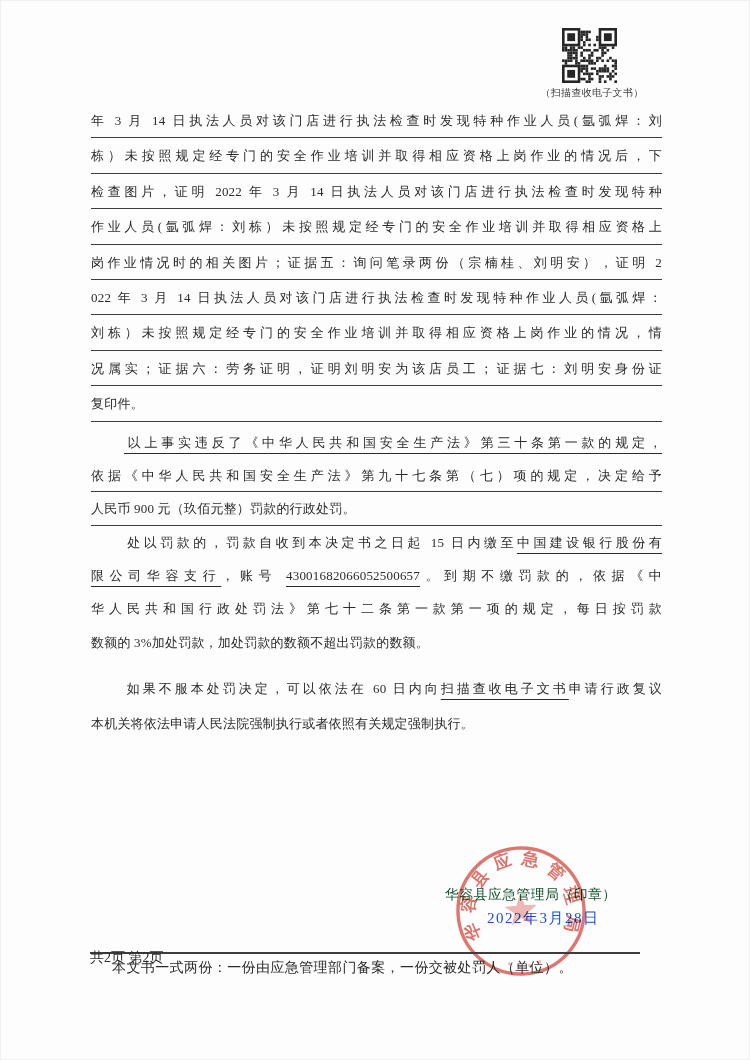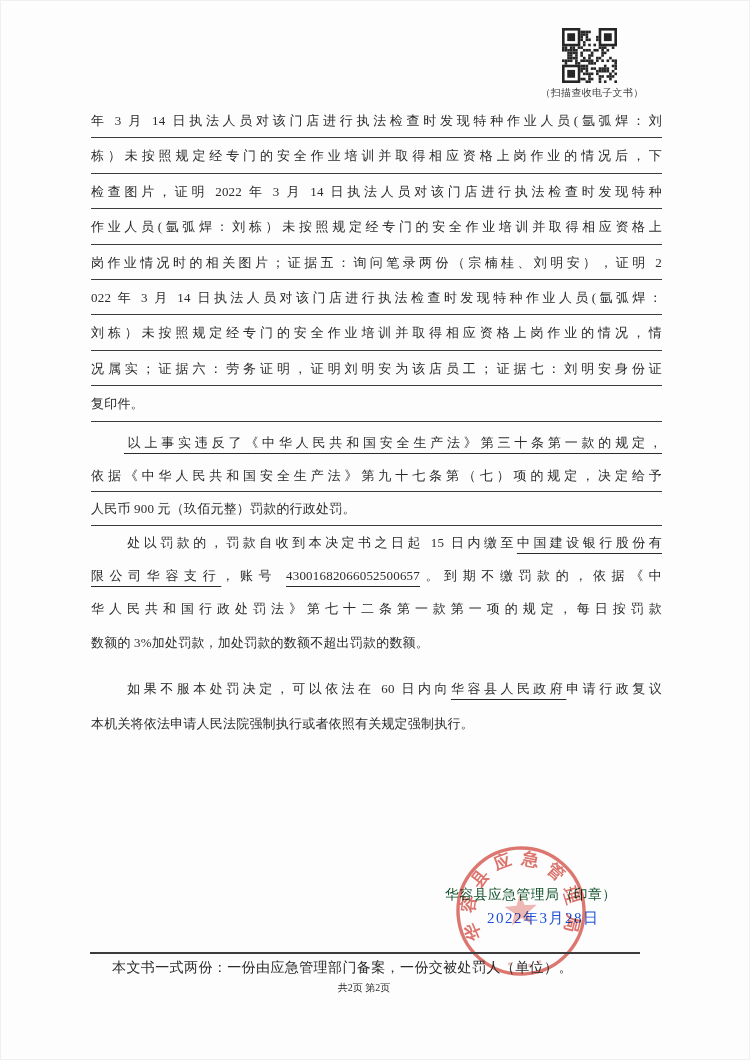--- a/index.html
+++ b/index.html
@@ -35,21 +35,21 @@
   #sig-agency{position:absolute;left:445px;top:886px;font-size:13.8px;letter-spacing:.5px;color:#14532d}
   #sig-date{position:absolute;left:487px;top:909px;font-size:15px;letter-spacing:1.5px;color:#1d4ed8}
 
   
   #seal{position:absolute;left:446px;top:836px;width:150px;height:150px;
     mix-blend-mode:multiply;opacity:.9;transform:rotate(-4deg)}
 
   
   #footer-rule{position:absolute;left:90px;top:952px;width:550px;height:0;border-top:2px solid #3c3c3c}
   #footer-note{position:absolute;left:112px;top:959px;font-size:14px;letter-spacing:.4px}
-  #pagination{position:absolute;left:90px;top:981px;width:548px;text-align:center;font-size:10px}
+  #pagination{position:absolute;left:90px;top:949px;width:548px;text-align:left;font-size:14px}
 </style>
 </head>
 <body>
 
 <div id="page-frame"></div>
 
 <div id="qr">
     <svg width="55" height="55" viewBox="0 0 55 55">
       <rect x="18.33" y="2.62" width="2.62" height="2.62" fill="#262626"></rect>
       <rect x="20.95" y="2.62" width="2.62" height="2.62" fill="#262626"></rect>
@@ -209,21 +209,21 @@
     <div class="line p1 fill ul"><span>刘栋）未按照规定经专门的安全作业培训并取得相应资格上岗作业的情况，情</span></div>
     <div class="line p1 fill ul"><span>况属实；证据六：劳务证明，证明刘明安为该店员工；证据七：刘明安身份证</span></div>
     <div class="line p1 ul"><span>复印件。</span></div>
     <div class="line p2 fill g1"><span class="ind"></span><span class="useg">以上事实违反了《中华人民共和国安全生产法》第三十条第一款的规定，</span></div>
     <div class="line p2 fill ul"><span>依据《中华人民共和国安全生产法》第九十七条第（七）项的规定，决定给予</span></div>
     <div class="line p2 ul"><span>人民币 900 元（玖佰元整）罚款的行政处罚。</span></div>
     <div class="line p2 fill"><span class="ind"></span><span>处以罚款的，罚款自收到本决定书之日起 15 日内缴至</span><span class="useg">中国建设银行股份有</span></div>
     <div class="line p2 fill"><span class="useg">限公司华容支行</span><span>，账号 </span><span class="useg">43001682066052500657</span><span>。到期不缴罚款的，依据《中</span></div>
     <div class="line p2 fill b"><span>华人民共和国行政处罚法》第七十二条第一款第一项的规定，每日按罚款</span></div>
     <div class="line p2 b"><span>数额的 3%加处罚款，加处罚款的数额不超出罚款的数额。</span></div>
-    <div class="line p3 fill g2"><span class="ind"></span><span>如果不服本处罚决定，可以依法在 60 日内向</span><span class="useg">华容县人民政府</span><span>申请行政复议</span></div>
+    <div class="line p3 fill g2"><span class="ind"></span><span>如果不服本处罚决定，可以依法在 60 日内向</span><span class="useg">扫描查收电子文书</span><span>申请行政复议</span></div>
     <div class="line p3"><span>本机关将依法申请人民法院强制执行或者依照有关规定强制执行。</span></div>
   </div>
 
 <div id="sig-agency">华容县应急管理局（印章）</div>
 <div id="sig-date">2022年3月28日</div>
 
 <div id="seal">
   <svg viewBox="-75 -75 150 150" width="150" height="150">
     <circle cx="0" cy="0" r="63" fill="none" stroke="#d6544b" stroke-width="3.4" opacity="0.88"></circle>
     <polygon points="0,-17 -4.11,-5.66 -16.17,-5.25 -6.66,2.16 -10,13.75 0,7 10,13.75 6.66,2.16 16.17,-5.25 4.11,-5.66" fill="#d6544b" opacity="0.45"></polygon>

